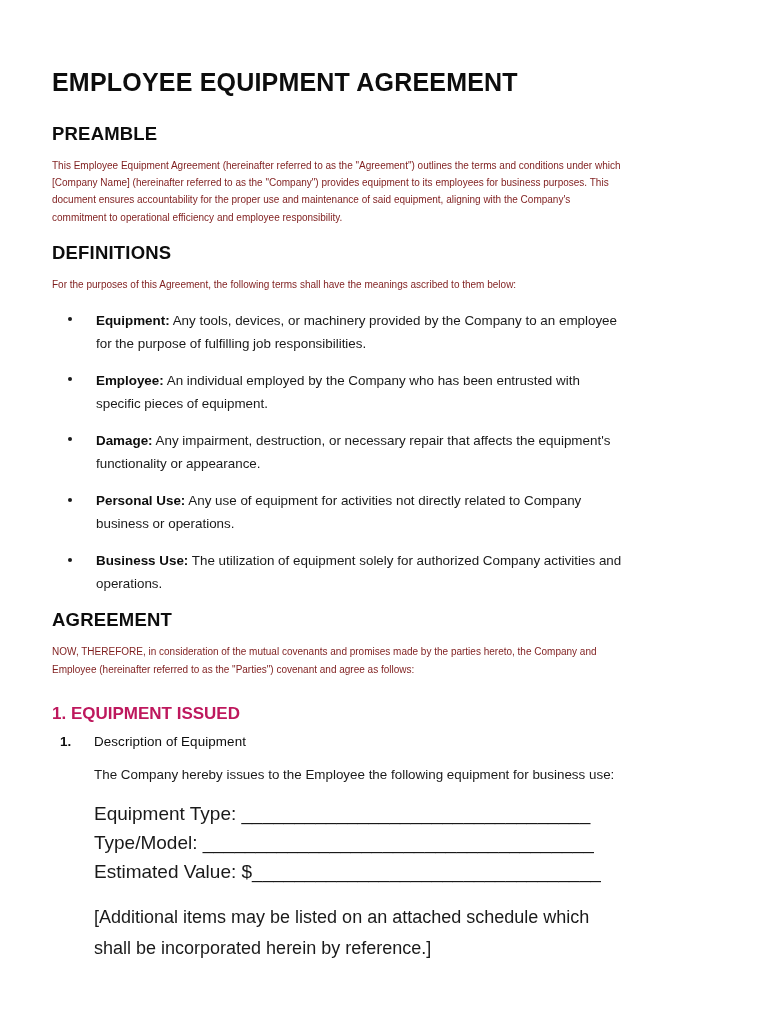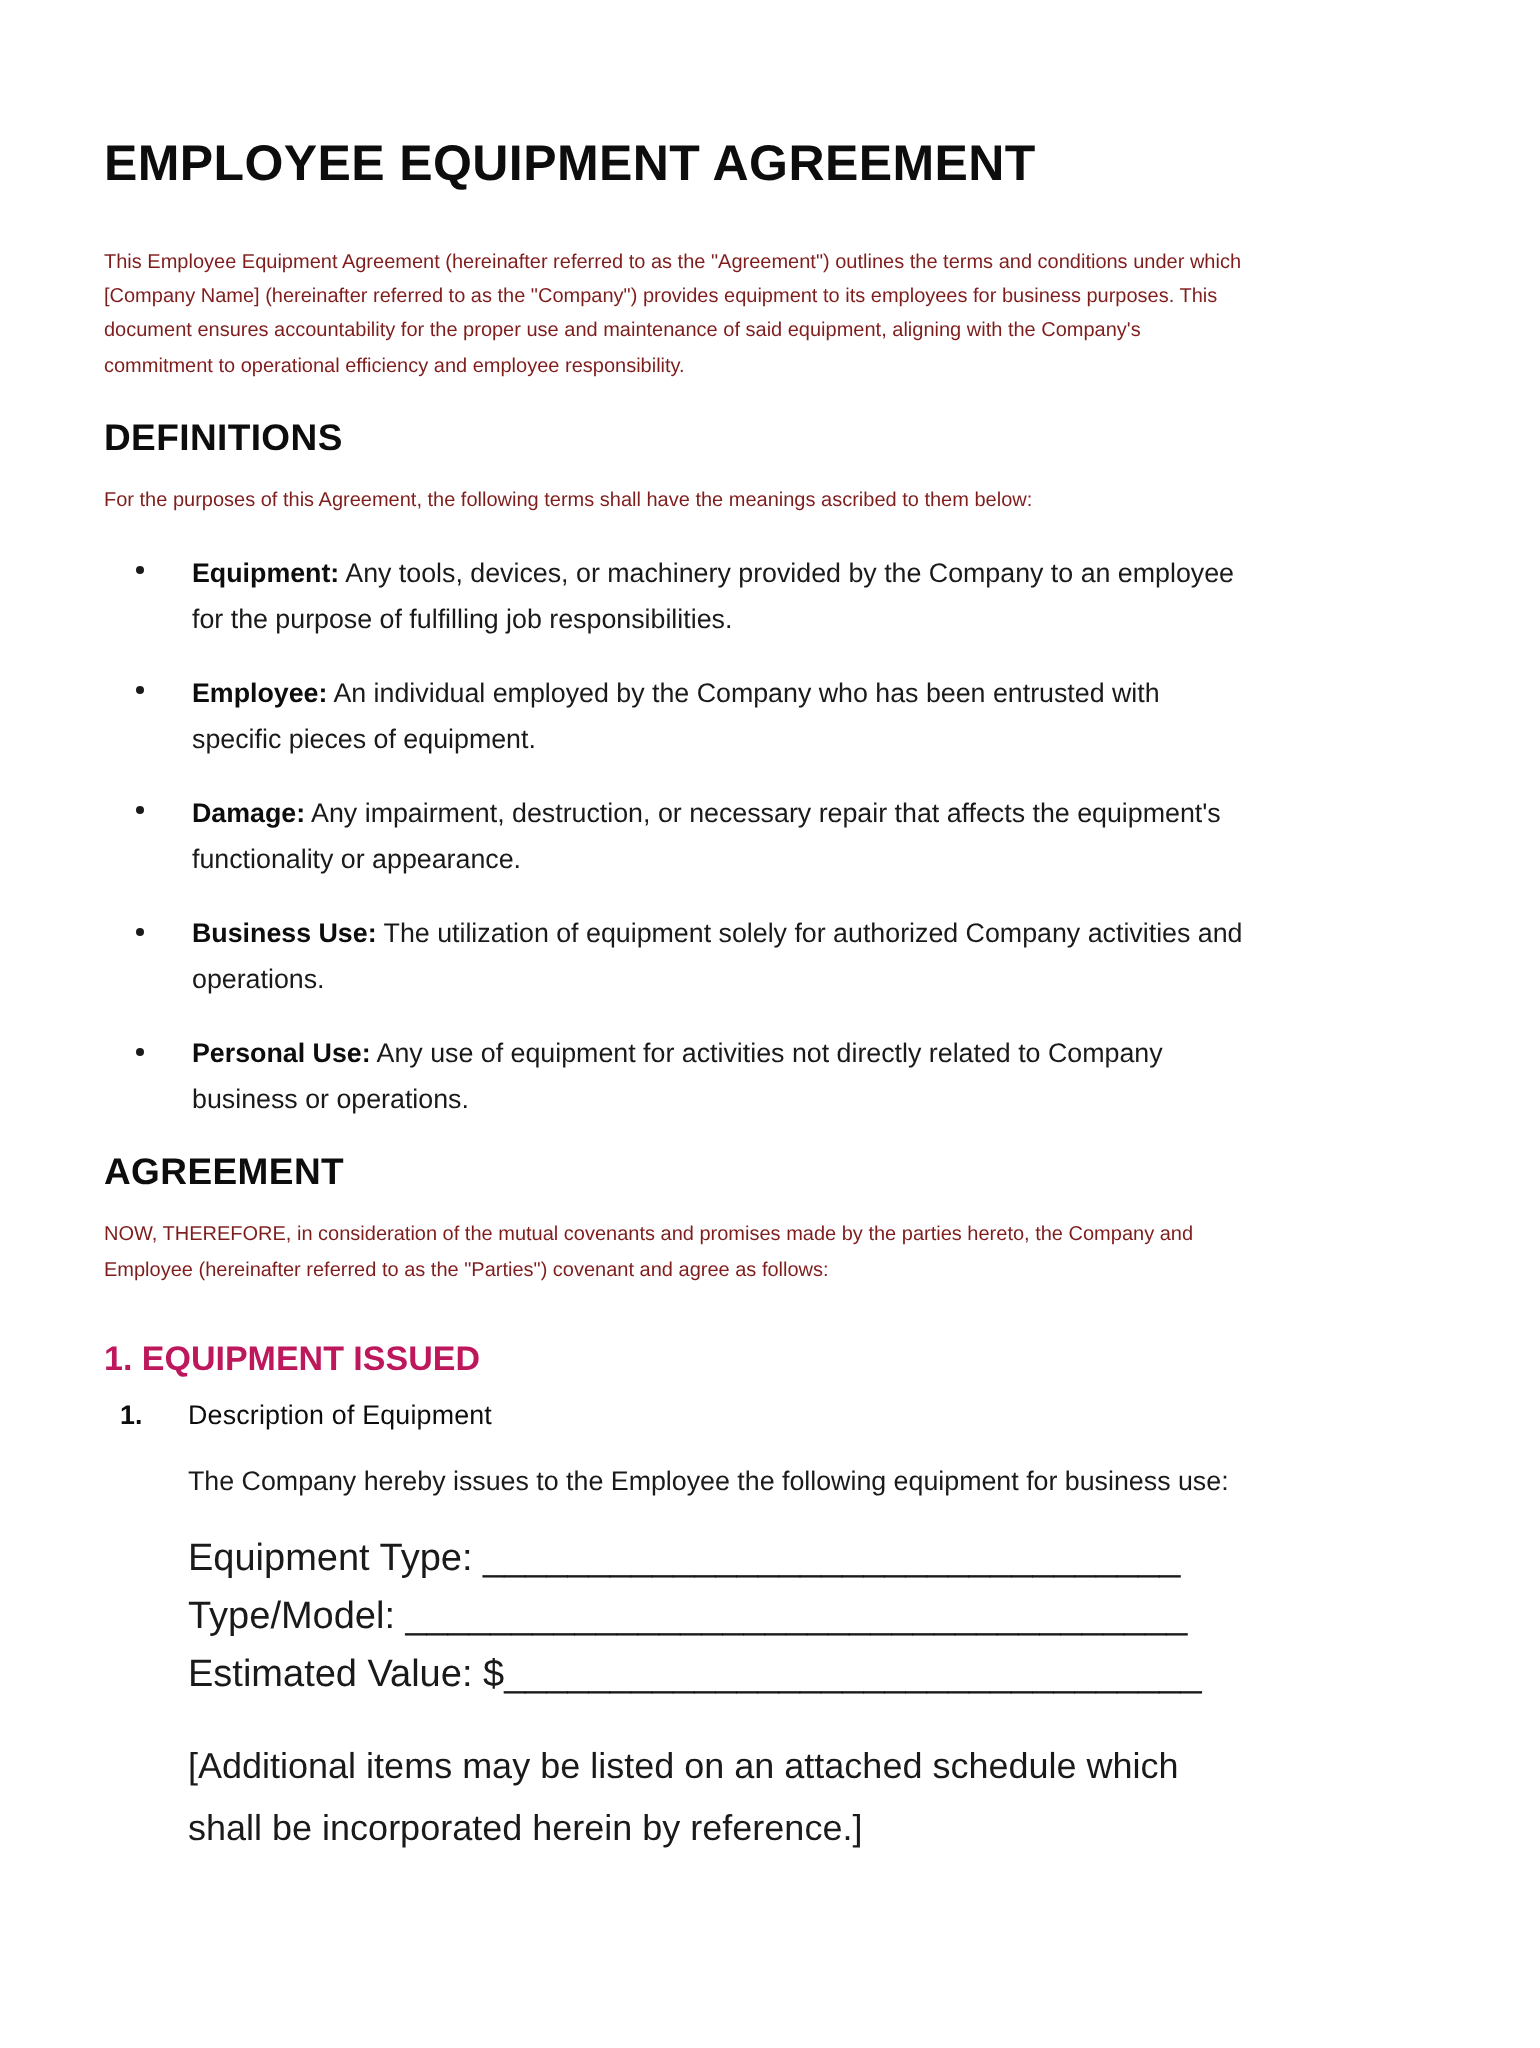--- a/index.html
+++ b/index.html
@@ -124,45 +124,46 @@
     color: #1a1a1a;
   }
 </style>
 </head>
 <body>
 
 <div class="page">
 
   <h1 class="doc-title">EMPLOYEE EQUIPMENT AGREEMENT</h1>
 
+  <h2 class="section-heading">PREAMBLE</h2>
   <p class="body-text">This Employee Equipment Agreement (hereinafter referred to as the "Agreement") outlines the terms and conditions under which [Company Name] (hereinafter referred to as the "Company") provides equipment to its employees for business purposes. This document ensures accountability for the proper use and maintenance of said equipment, aligning with the Company's commitment to operational efficiency and employee responsibility.</p>
 
   <h2 class="section-heading tight">DEFINITIONS</h2>
   <p class="body-text">For the purposes of this Agreement, the following terms shall have the meanings ascribed to them below:</p>
 
   <ul class="def-list">
     <li>
       <span class="bullet"></span>
       <span class="def-term">Equipment:</span><span> Any tools, devices, or machinery provided by the Company to an employee for the purpose of fulfilling job responsibilities.</span>
     </li>
     <li>
       <span class="bullet"></span>
       <span class="def-term">Employee:</span><span> An individual employed by the Company who has been entrusted with specific pieces of equipment.</span>
     </li>
     <li>
       <span class="bullet"></span>
       <span class="def-term">Damage:</span><span> Any impairment, destruction, or necessary repair that affects the equipment's functionality or appearance.</span>
     </li>
     <li>
       <span class="bullet"></span>
-      <span class="def-term">Business Use:</span><span> The utilization of equipment solely for authorized Company activities and operations.</span>
+      <span class="def-term">Personal Use:</span><span> Any use of equipment for activities not directly related to Company business or operations.</span>
     </li>
     <li>
       <span class="bullet"></span>
-      <span class="def-term">Personal Use:</span><span> Any use of equipment for activities not directly related to Company business or operations.</span>
+      <span class="def-term">Business Use:</span><span> The utilization of equipment solely for authorized Company activities and operations.</span>
     </li>
   </ul>
 
   <h2 class="section-heading tight">AGREEMENT</h2>
   <p class="body-text">NOW, THEREFORE, in consideration of the mutual covenants and promises made by the parties hereto, the Company and Employee (hereinafter referred to as the "Parties") covenant and agree as follows:</p>
 
   <h3 class="sub-heading">1. EQUIPMENT ISSUED</h3>
 
   <ol class="num-list">
     <li>

